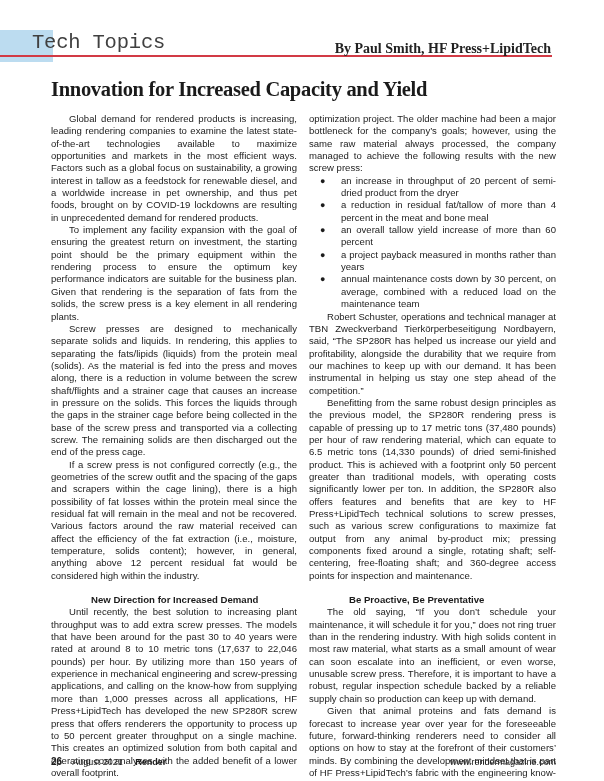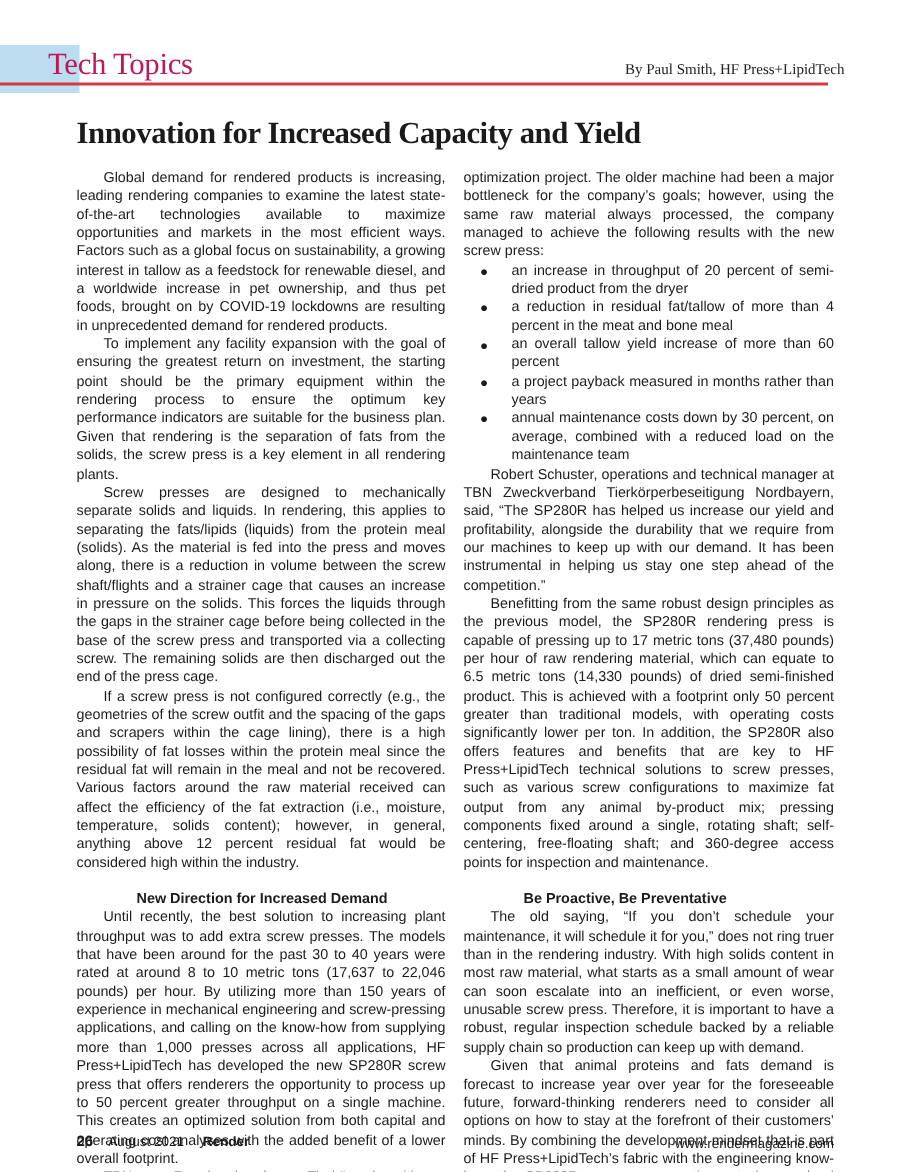--- a/index.html
+++ b/index.html
@@ -7,32 +7,32 @@
       width: 604px; height: 781px; position: relative; overflow: hidden;
       background: #ffffff; color: #1a1a1a;
       font-family: "Liberation Sans", "DejaVu Sans", sans-serif;
     }
     .section-tab {
       position: absolute; left: 0; top: 30px; width: 53px; height: 32px;
       background: #bcdcf0;
     }
     .section-title {
       position: absolute; left: 32px; top: 30px;
-      font-family: Liberation Serif, serif;
-      font-size: 20.5px; color: #be185d; letter-spacing: -0.2px;
+      font-family: Liberation Mono, monospace;
+      font-size: 20.5px; color: #404040; letter-spacing: -0.2px;
       line-height: 26px;
     }
     .header-rule {
       position: absolute; left: 0; top: 55px; width: 552px; height: 2px;
       background: #d23a45;
     }
     .byline {
-      position: absolute; right: 41px; top: 41px;
+      position: absolute; right: 53px; top: 41px;
       font-family: "Liberation Serif", "DejaVu Serif", serif;
-      font-size: 10px; color: #222;
+      font-size: 14px; color: #222; font-weight: bold;
     }
     .headline {
       position: absolute; left: 51px; top: 75px; width: 510px;
       font-family: Liberation Serif, serif;
       font-weight: bold; font-size: 20.5px; color: #1a1a1a;
       letter-spacing: -0.3px; margin: 0; line-height: 28px;
     }
     .col {
       position: absolute; top: 113px; width: 246px;
       font-size: 9.55px; line-height: 12.35px; text-align: justify;

